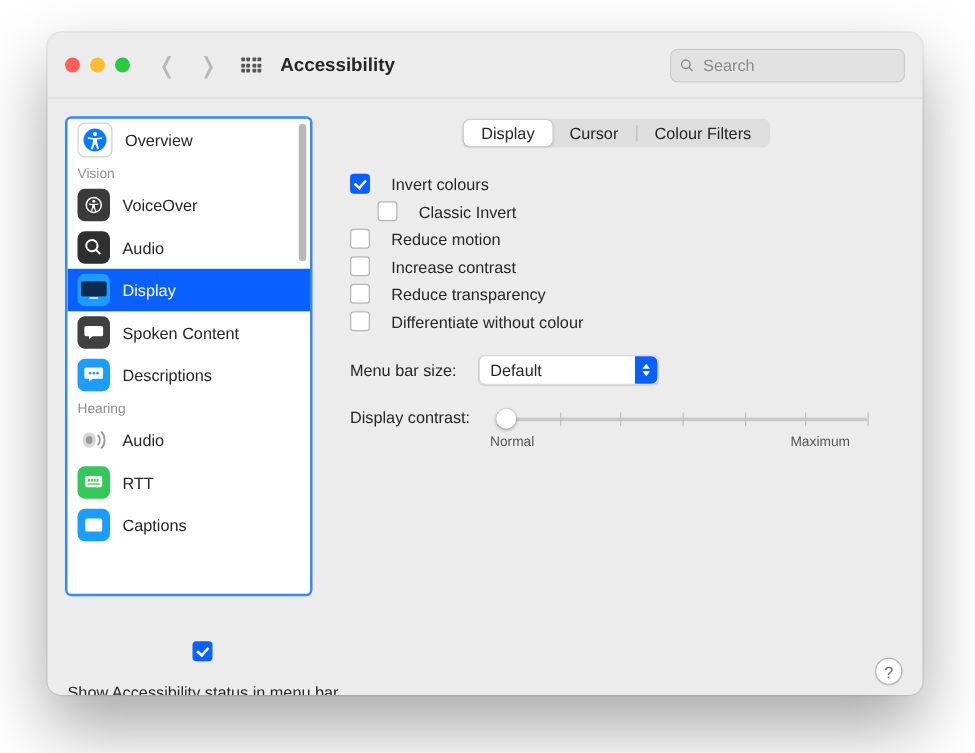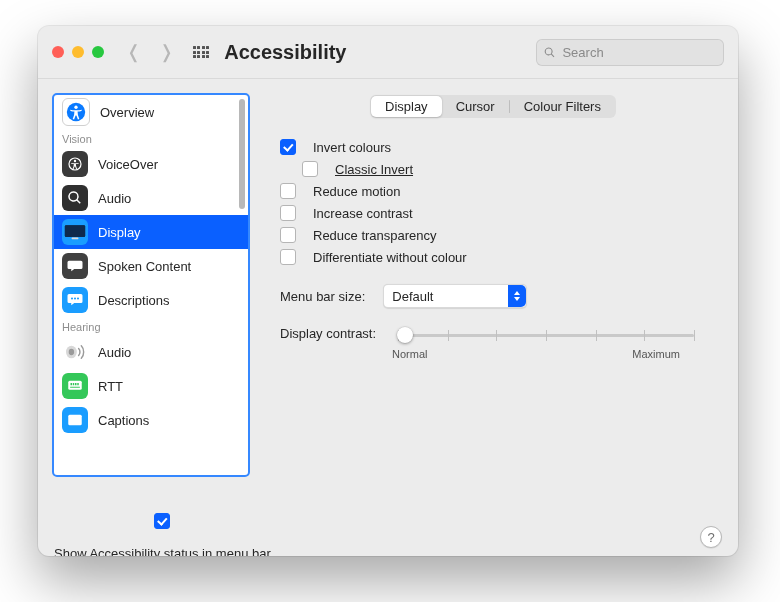--- a/index.html
+++ b/index.html
@@ -32,21 +32,21 @@
   }
   .traffic{display:flex;gap:8px;margin-right:22px;}
   .traffic span{width:12px;height:12px;border-radius:50%;display:block;}
   .t-red{background:var(--traffic-red);}
   .t-yellow{background:var(--traffic-yellow);}
   .t-green{background:var(--traffic-green);}
   .nav-arrows{display:flex;gap:18px;margin-right:18px;color:#b7b7b7;font-size:18px;}
   .nav-arrows span{cursor:default;}
   .grid-btn{width:18px;height:18px;margin-right:14px;display:flex;flex-wrap:wrap;gap:1.5px;align-content:center;justify-content:center;}
   .grid-btn i{width:3px;height:3px;background:#555;border-radius:0.5px;display:block;}
-  .title{font-weight:700;font-size:20px;}
+  .title{font-weight:700;font-size:15px;}
   .search{
     margin-left:auto;width:172px;height:25px;
     background:rgba(0,0,0,.04);
     border:1px solid rgba(0,0,0,.1);
     border-radius:6px;display:flex;align-items:center;padding:0 7px;gap:5px;
     color:#8a8a8a;
   }
   .search svg{width:13px;height:13px;fill:#8a8a8a;}
   .search input{border:none;background:transparent;outline:none;font-size:13px;width:100%;color:#333;}
   .search input::placeholder{color:#8a8a8a;}
@@ -85,21 +85,21 @@
   .seg{
     width:244px;margin:2px auto 18px;display:flex;background:#dedede;
     border-radius:6px;padding:1px;font-size:13px;
   }
   .seg div{flex-basis:auto;padding:3px 14px;text-align:center;border-radius:5px;cursor:default;}
   .seg .sel{background:#fff;box-shadow:0 0.5px 2px rgba(0,0,0,.2);}
   .seg .sep{width:1px;background:rgba(0,0,0,.15);margin:4px 0;padding:0;}
 
   .form{padding:0 22px 0 12px;}
   .chk-row{display:flex;align-items:center;gap:17px;height:22px;}
-  .chk-row.indent{padding-left:22px;text-decoration:underline;}
+  .chk-row.indent{padding-left:22px;}
   .chk{
     width:14px;height:14px;border:1px solid #b5b5b5;border-radius:3px;background:#fff;
     display:inline-flex;align-items:center;justify-content:center;flex-shrink:0;
   }
   .chk.checked{background:var(--checkbox-checked);border-color:var(--checkbox-checked);}
   .chk.checked::after{content:"";width:4px;height:7px;border:solid #fff;border-width:0 2px 2px 0;transform:rotate(42deg) translate(-0.5px,-1px);}
 
   .field-row{display:flex;align-items:center;gap:18px;margin-top:16px;}
   .select{
     width:134px;height:22px;background:#fff;border:0.5px solid rgba(0,0,0,0.15);border-radius:5px;

